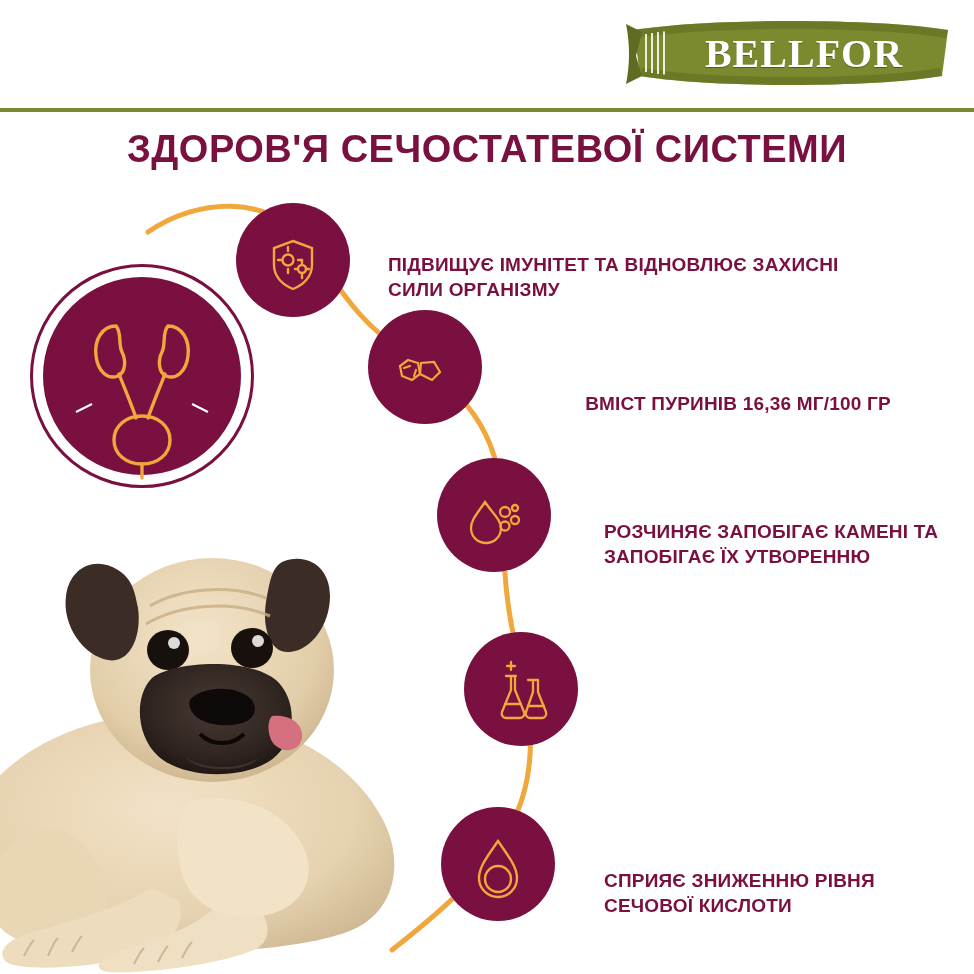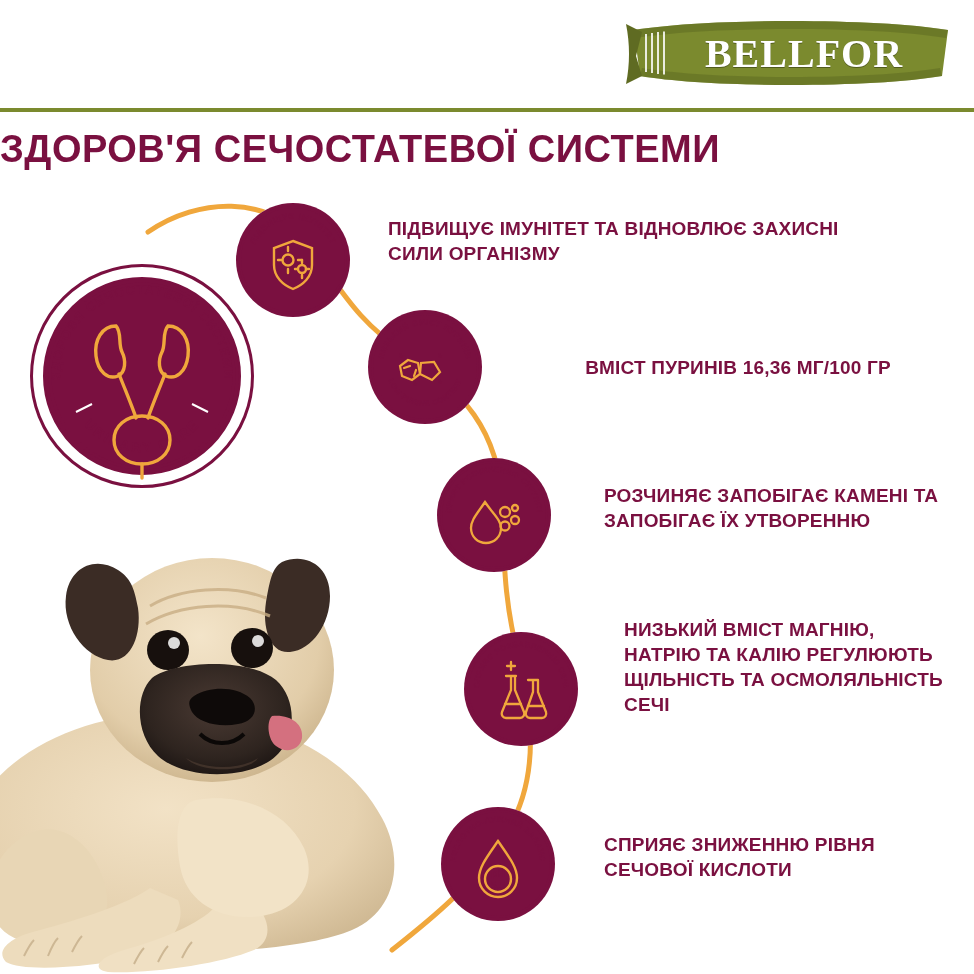--- a/index.html
+++ b/index.html
@@ -62,20 +62,21 @@
     padding-left: 26px;
     box-sizing: border-box;
   }
 
   
   .main-title {
     position: absolute;
     left: 0;
     top: 128px;
     width: 974px;
+    text-align: center;
     font-size: 38px;
     font-weight: bold;
     letter-spacing: 0.5px;
     color: #7a1040;
     font-family: "Liberation Sans", sans-serif;
   }
 
   
   .curve {
     position: absolute;
@@ -134,20 +135,21 @@
 
   
   .feature {
     position: absolute;
     color: #7a1040;
     font-weight: bold;
     font-size: 19px;
     line-height: 1.32;
     letter-spacing: 0.2px;
     font-family: "Liberation Sans", sans-serif;
+    margin-top: 36px;
   }
   .f1 { left: 388px; top: 216px; width: 500px; }
   .f2 { left: 528px; top: 355px; width: 420px; text-align: center; }
   .f3 { left: 604px; top: 483px; width: 340px; }
   .f4 { left: 624px; top: 617px; width: 320px; }
   .f5 { left: 604px; top: 832px; width: 340px; }
 
   .curved-label {
     position: absolute;
     left: 0; top: 0;
@@ -384,21 +386,20 @@
       </text>
       <g fill="none" stroke="#f0a73c" stroke-width="2.3" stroke-linecap="round">
         <path d="M42,44 L52,44 M47,44 L47,58 L38,80 C37,83 39,86 42,86 L56,86 C59,86 61,83 60,80 L51,58 L51,44"></path>
         <path d="M41,72 L57,72"></path>
         <path d="M64,48 L74,48 M69,48 L69,60 L62,80 C61,83 63,86 66,86 L78,86 C81,86 83,83 82,80 L74,60 L74,48"></path>
         <path d="M64,74 L80,74"></path>
         <path d="M47,30 L47,38 M43,34 L51,34"></path>
       </g>
     </svg>
   </div>
-  <div class="feature f4">НИЗЬКИЙ ВМІСТ МАГНІЮ, НАТРІЮ ТА КАЛІЮ РЕГУЛЮЮТЬ ЩІЛЬНІСТЬ ТА ОСМОЛЯЛЬНІСТЬ СЕЧІ</div>
 
   <div class="badge small-badge b5">
     <div class="disc" style="left:0; top:0; width:114px; height:114px;"></div>
     <svg class="curved-label" viewBox="0 0 114 114">
       <defs>
           <path id="arc5" d="M15,57 A42,42 0 0 1 99,57" fill="none"></path>
         </defs>
       <circle cx="57" cy="57" r="53" fill="none" stroke="#7a1040" stroke-width="2"></circle>
       <text font-size="7.8" letter-spacing="0.5" fill="#ffffff">
         <textPath href="#arc5" startOffset="50%" text-anchor="middle">КИСЛОТНО-ЛУЖНИЙ БАЛАНС</textPath>

